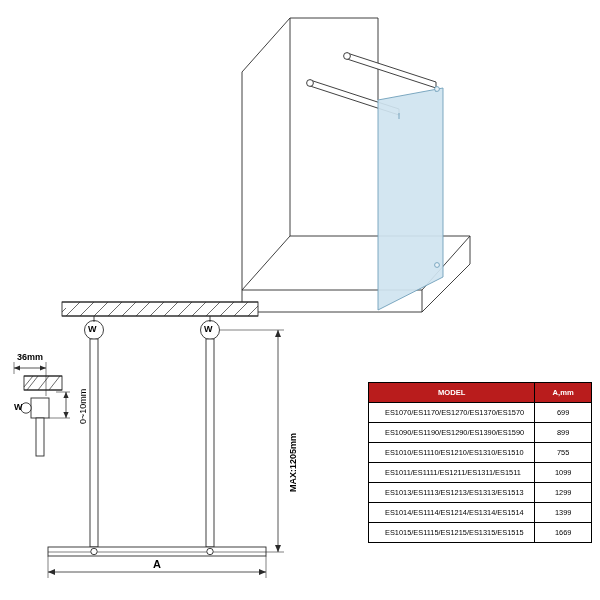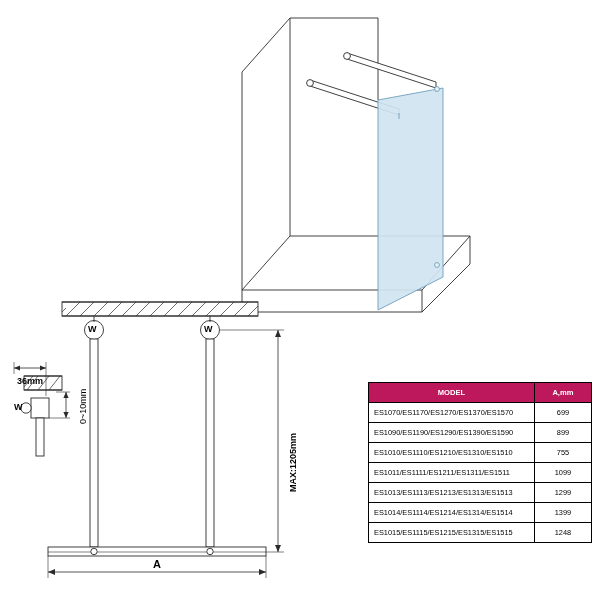--- a/index.html
+++ b/index.html
@@ -51,30 +51,30 @@
     font-size: 7.4px;
     font-family: "Liberation Sans", sans-serif;
   }
   #spec-table th, #spec-table td {
     border: 1px solid #000000;
     padding: 0;
     height: 19px;
     line-height: 19px;
   }
   #spec-table thead th {
-    background: #be185d;
+    background: #b91c1c;
     color: #ffffff;
     font-weight: bold;
     font-size: 7.6px;
     text-align: center;
     border: 1px solid #000000;
   }
   #spec-table tbody td.model {
     text-align: left;
-    padding-left: 5px;
+    padding-left: 16px;
     color: #000;
   }
   #spec-table tbody td.dim {
     text-align: center;
     color: #000;
   }
   .col-model { width: 166px; }
   .col-dim { width: 58px; }
 </style>
 </head>
@@ -209,21 +209,21 @@
         <line x1="49" y1="418" x2="70" y2="418" stroke-width="0.6"></line>
       </g>
     </g>
 
   </svg>
 
   <div class="lbl lbl-b" style="left:88px; top:324px;">W</div>
   <div class="lbl lbl-b" style="left:204px; top:324px;">W</div>
   <div class="lbl lbl-b" style="left:14px; top:402px;">W</div>
 
-  <div class="lbl lbl-b" style="left:17px; top:352px;margin-top:24px;">36mm</div>
+  <div class="lbl lbl-b" style="left:17px; top:352px;">36mm</div>
 
   <div class="lbl vert" style="left:78px; top:424px;">0~10mm</div>
 
   <div class="lbl lbl-b vert" style="left:288px; top:492px;">MAX:1205mm</div>
 
   <div class="lbl lbl-b" style="left:153px; top:558px; font-size:11px;">A</div>
 
   <table id="spec-table">
     <thead>
       <tr>
@@ -251,18 +251,18 @@
       <tr>
         <td class="model">ES1013/ES1113/ES1213/ES1313/ES1513</td>
         <td class="dim">1299</td>
       </tr>
       <tr>
         <td class="model">ES1014/ES1114/ES1214/ES1314/ES1514</td>
         <td class="dim">1399</td>
       </tr>
       <tr>
         <td class="model">ES1015/ES1115/ES1215/ES1315/ES1515</td>
-        <td class="dim">1248</td>
+        <td class="dim">1669</td>
       </tr>
     </tbody>
   </table>
 
 </div>
 
 </body></html>

